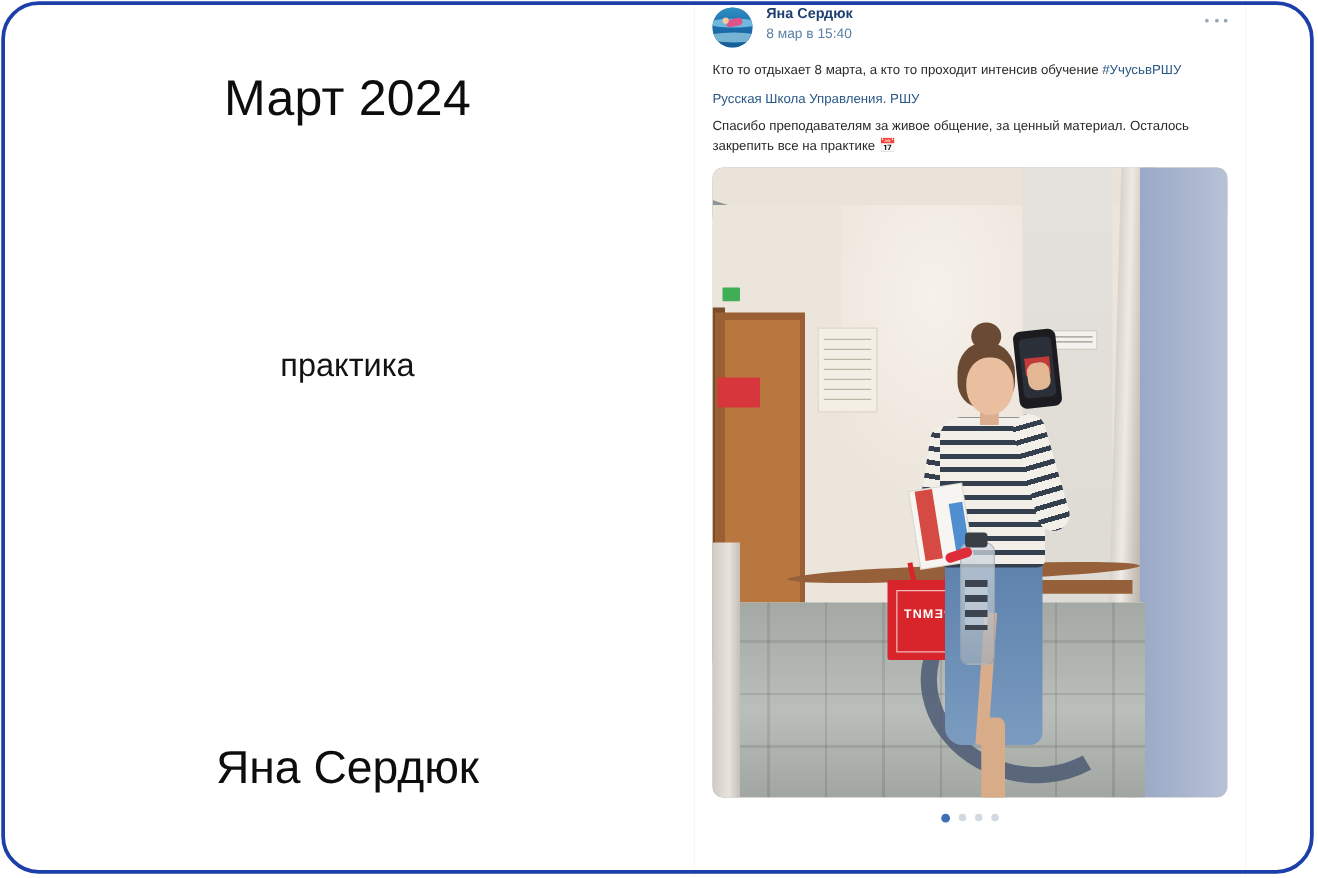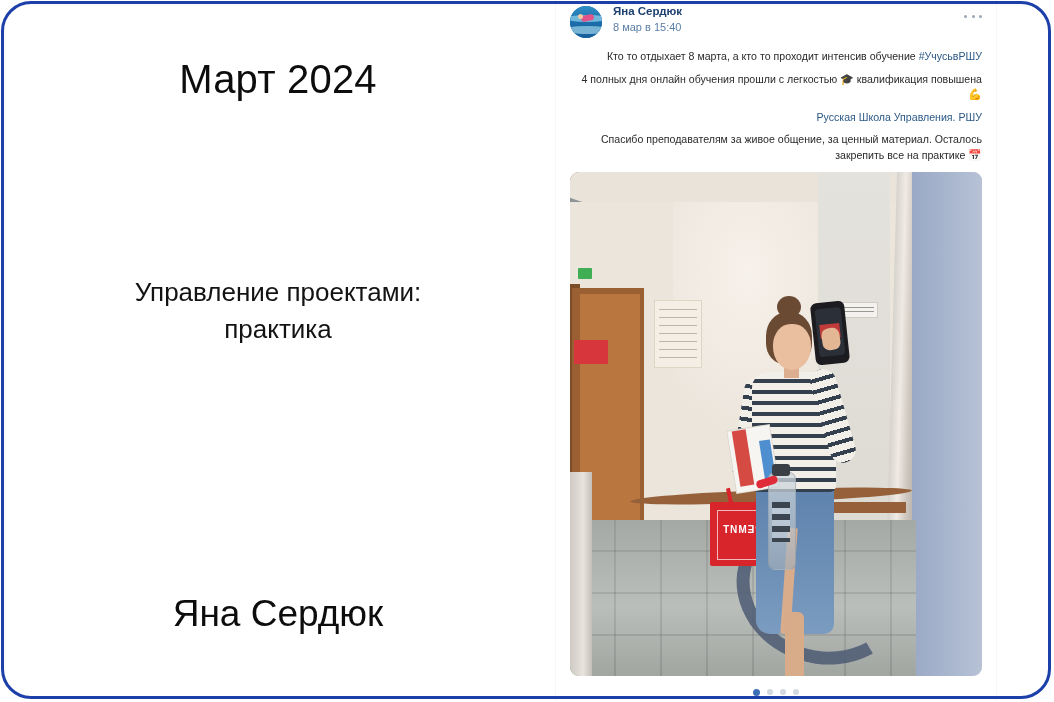--- a/index.html
+++ b/index.html
@@ -71,21 +71,21 @@
   #post-author{font-size:11.5px;font-weight:bold;color:#1c3f70;line-height:15px;}
   #post-date{font-size:11px;color:#5b7fa6;line-height:15px;margin-top:1px;}
   #more-dots{
     position:absolute;right:0;top:10px;width:18px;height:5px;
     display:flex;justify-content:space-between;align-items:center;cursor:pointer;
   }
   #more-dots i{display:block;width:3px;height:3px;border-radius:50%;background:#9aa7b5;}
 
   #post-text{
     margin:7px 14px 0 14px;
-    font-size:10.6px;line-height:15.5px;color:#2a2a2a;text-align:right;
+    font-size:10.6px;line-height:15.5px;color:#2a2a2a;
   }
   #post-text p{margin:0 0 0 0;}
   #post-text p+p{margin-top:7px;}
   .hashtag,.pagelink{color:#2a5885;}
   .emoji{font-size:11px;}
 
   
   #photo-wrap{
     position:relative;margin:9px 14px 0 14px;height:504px;
     border-radius:9px;overflow:hidden;background:#d7d2cb;
@@ -192,21 +192,20 @@
 </head>
 <body>
 
 <div id="slide">
 
   <div id="left-col">
 
     <div id="slide-title">Март 2024</div>
 
     <div id="prize-block">
-      <div>Управление проектами:</div>
       <div>практика</div>
     </div>
 
     <div id="author-name">Яна Сердюк</div>
   </div>
 
   <div id="post-card">
 
     <div id="post-head">
       <div id="avatar">
@@ -222,21 +221,20 @@
       </div>
       <div id="more-dots">
         <i></i>
         <i></i>
         <i></i>
       </div>
     </div>
 
     <div id="post-text">
       <p><span>Кто то отдыхает 8 марта, а кто то проходит интенсив обучение </span><span class="hashtag">#УчусьвРШУ</span></p>
-      <p><span>4 полных дня онлайн обучения прошли с легкостью </span><span class="emoji">🎓</span><span> квалификация повышена</span><br><span class="emoji">💪</span></p>
       <p><span class="pagelink">Русская Школа Управления. РШУ</span></p>
       <p><span>Спасибо преподавателям за живое общение, за ценный материал. Осталось закрепить все на практике </span><span class="emoji">📅</span></p>
     </div>
 
     <div id="photo-wrap">
       <div id="photo">
         <div class="p-ceiling"></div>
         <div class="p-ceiling-curve"></div>
         <div class="p-wall"></div>
         <div class="p-wall-hi"></div>

